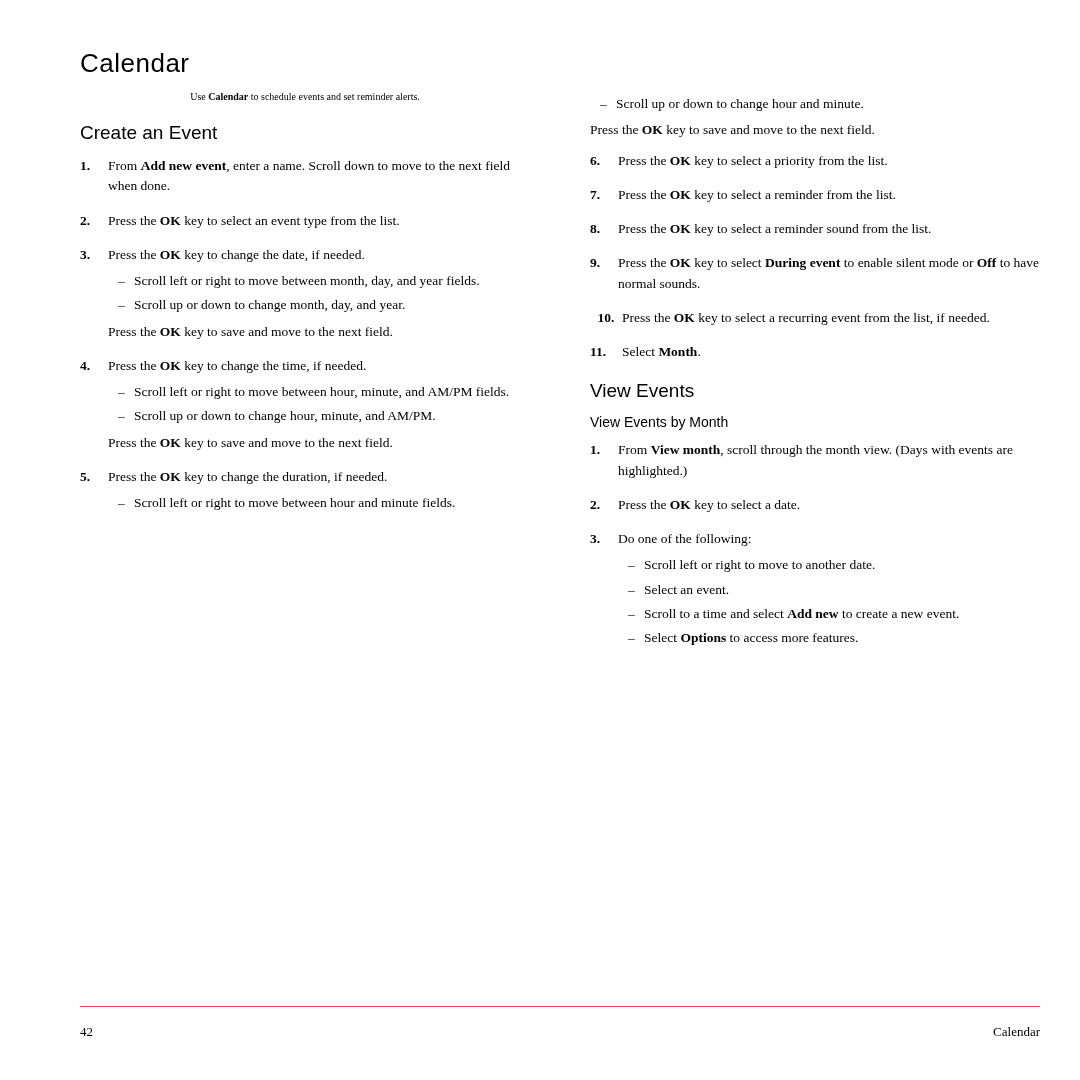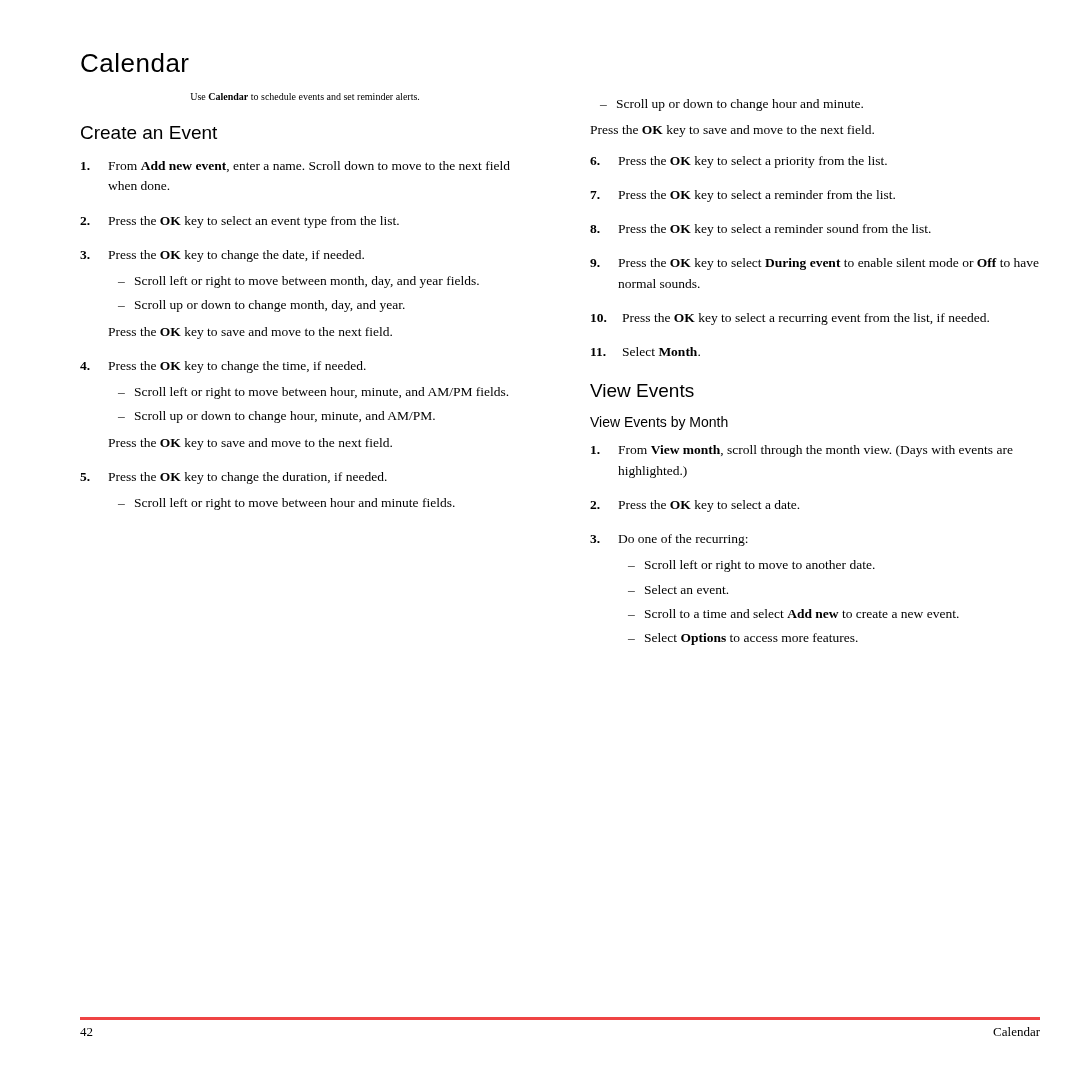--- a/index.html
+++ b/index.html
@@ -129,22 +129,22 @@
 
     .ok-note {
       margin: 6px 0 4px 0;
       line-height: 1.5;
     }
 
     .footer {
       display: flex;
       justify-content: space-between;
       align-items: center;
-      border-top: 3px solid #ef4444;
-      padding-top: 4px;
+      border-top: 1px solid #ef4444;
+      padding-top: 17px;
       margin-top: auto;
       font-size: 13px;
     }
 
     .footer-page {
       font-size: 13px;
     }
 
     .footer-title {
       font-size: 13px;
@@ -265,21 +265,21 @@
         </li>
 
         <li>
           <span class="num">9.</span>
           <div class="li-content">
             <p>Press the <b>OK</b> key to select <b>During event</b> to enable silent mode or <b>Off</b> to have normal sounds.</p>
           </div>
         </li>
 
         <li>
-          <span class="num" style="min-width:32px;">10.</span>
+          <span class="num" style="min-width:32px;text-align:center;">10.</span>
           <div class="li-content">
             <p>Press the <b>OK</b> key to select a recurring event from the list, if needed.</p>
           </div>
         </li>
 
         <li>
           <span class="num" style="min-width:32px;">11.</span>
           <div class="li-content">
             <p>Select <b>Month</b>.</p>
           </div>
@@ -301,21 +301,21 @@
         <li>
           <span class="num">2.</span>
           <div class="li-content">
             <p>Press the <b>OK</b> key to select a date.</p>
           </div>
         </li>
 
         <li>
           <span class="num">3.</span>
           <div class="li-content">
-            <p>Do one of the recurring:</p>
+            <p>Do one of the following:</p>
             <ul class="bullet-list">
               <li>
                 <span class="dash">–</span>
                 <span class="bullet-content">Scroll left or right to move to another date.</span>
               </li>
               <li>
                 <span class="dash">–</span>
                 <span class="bullet-content">Select an event.</span>
               </li>
               <li>

